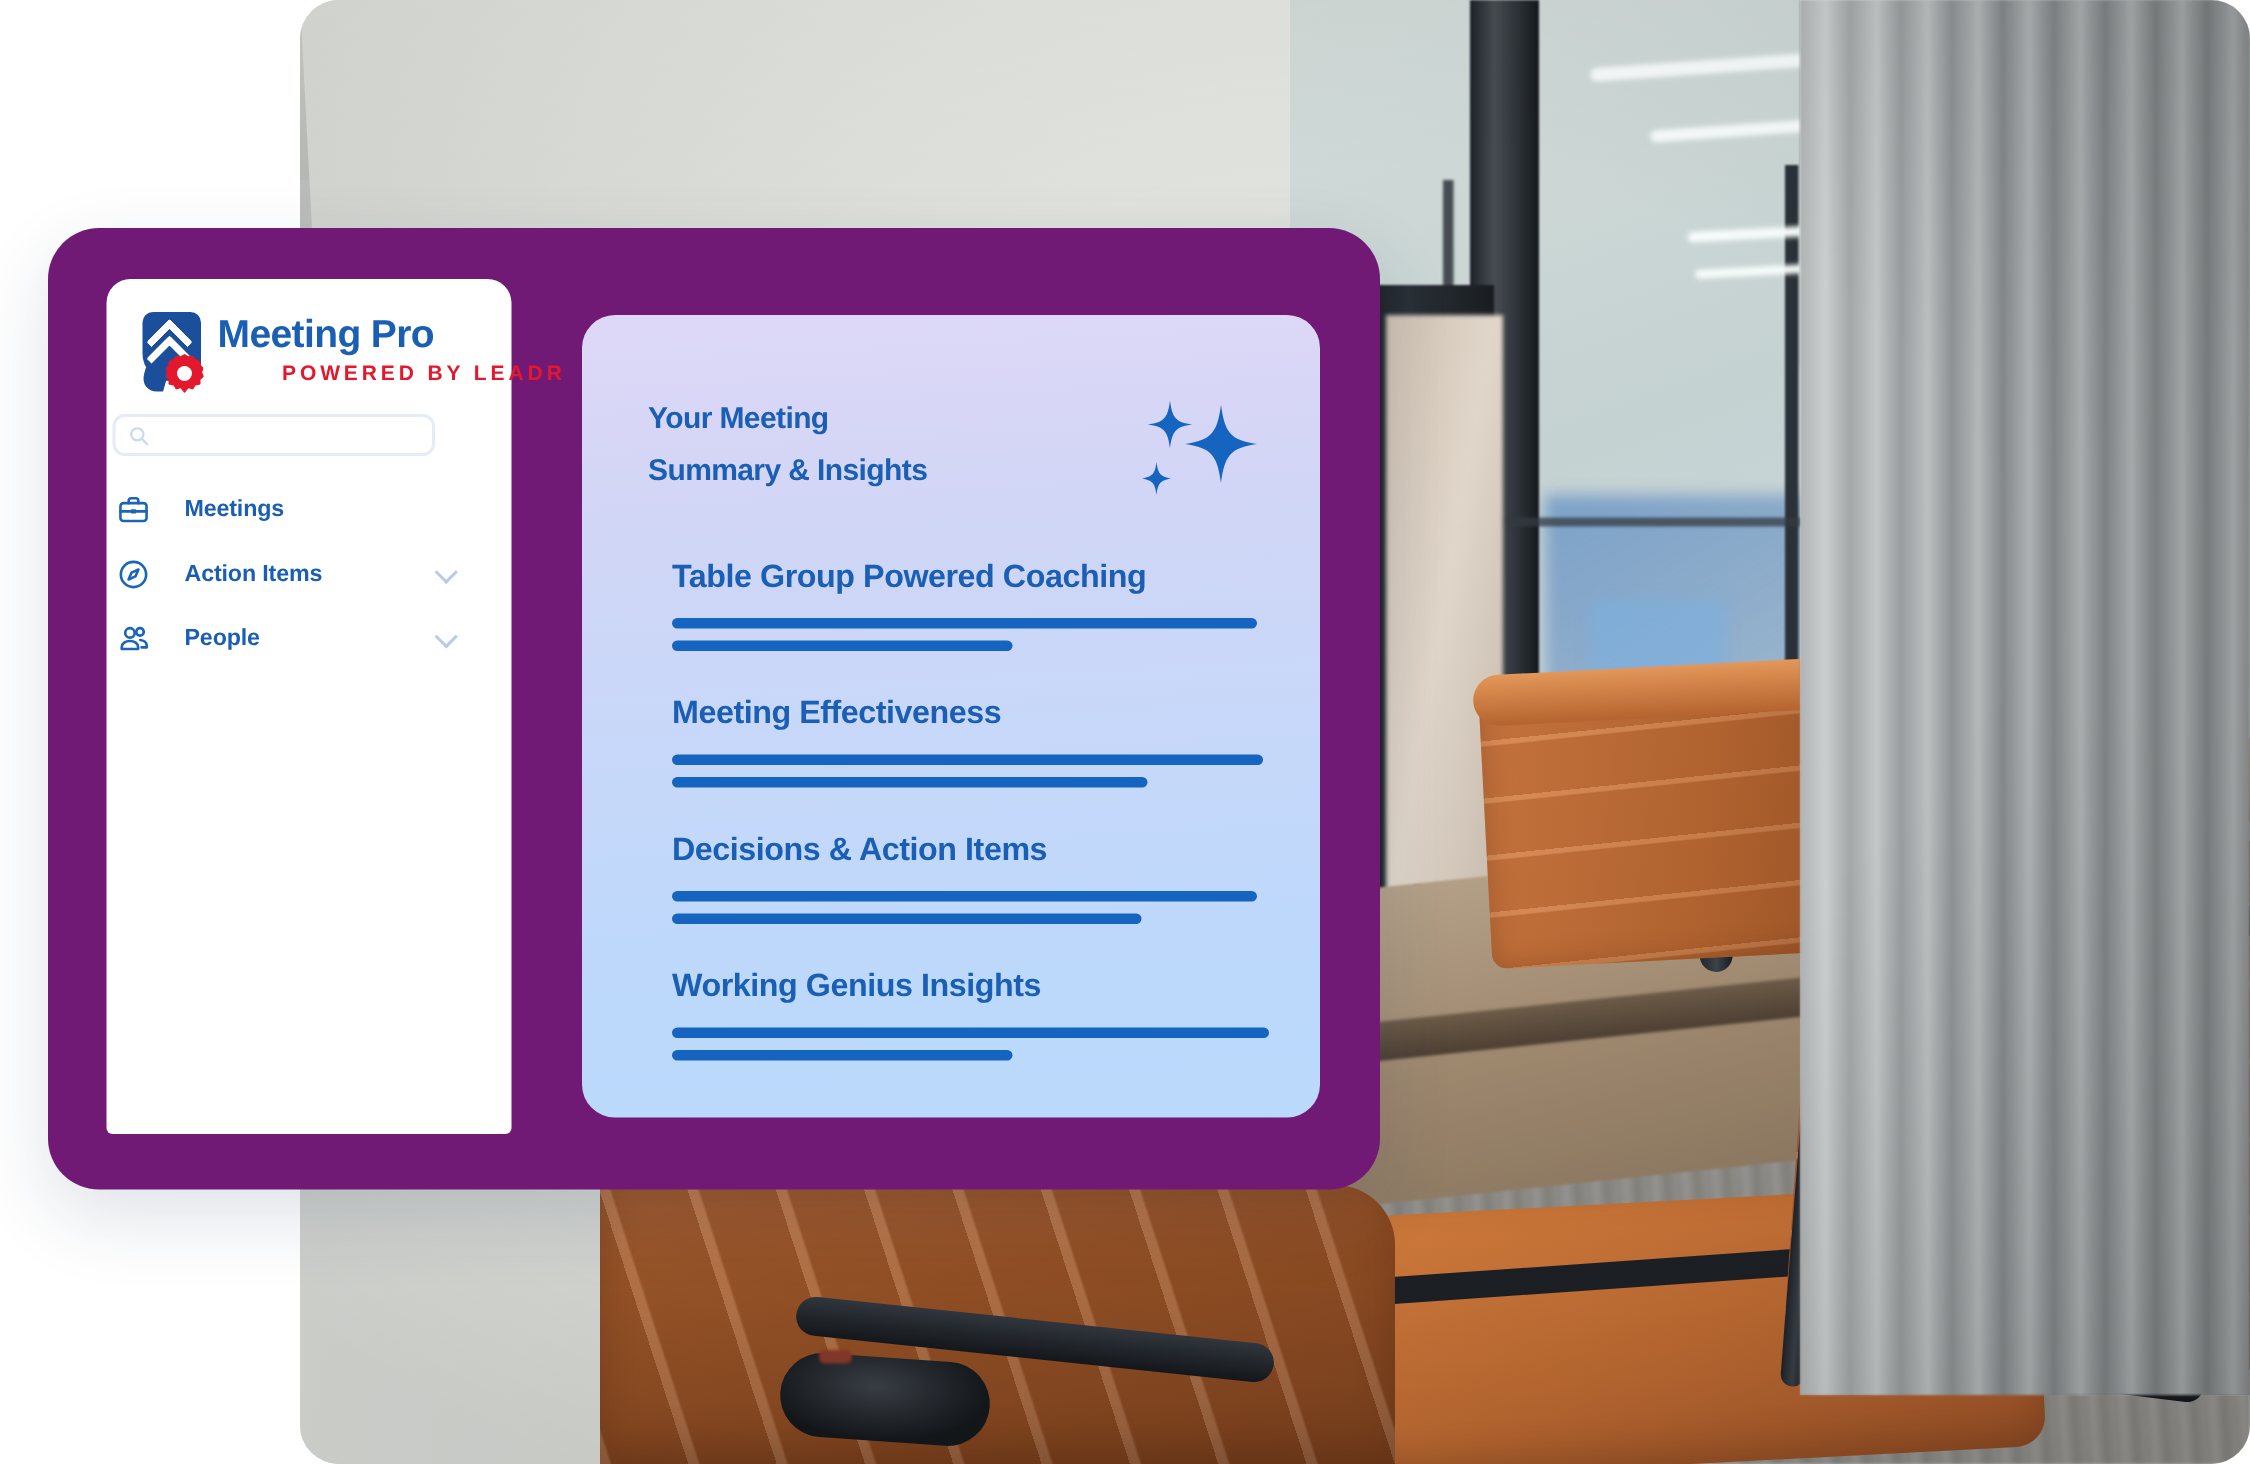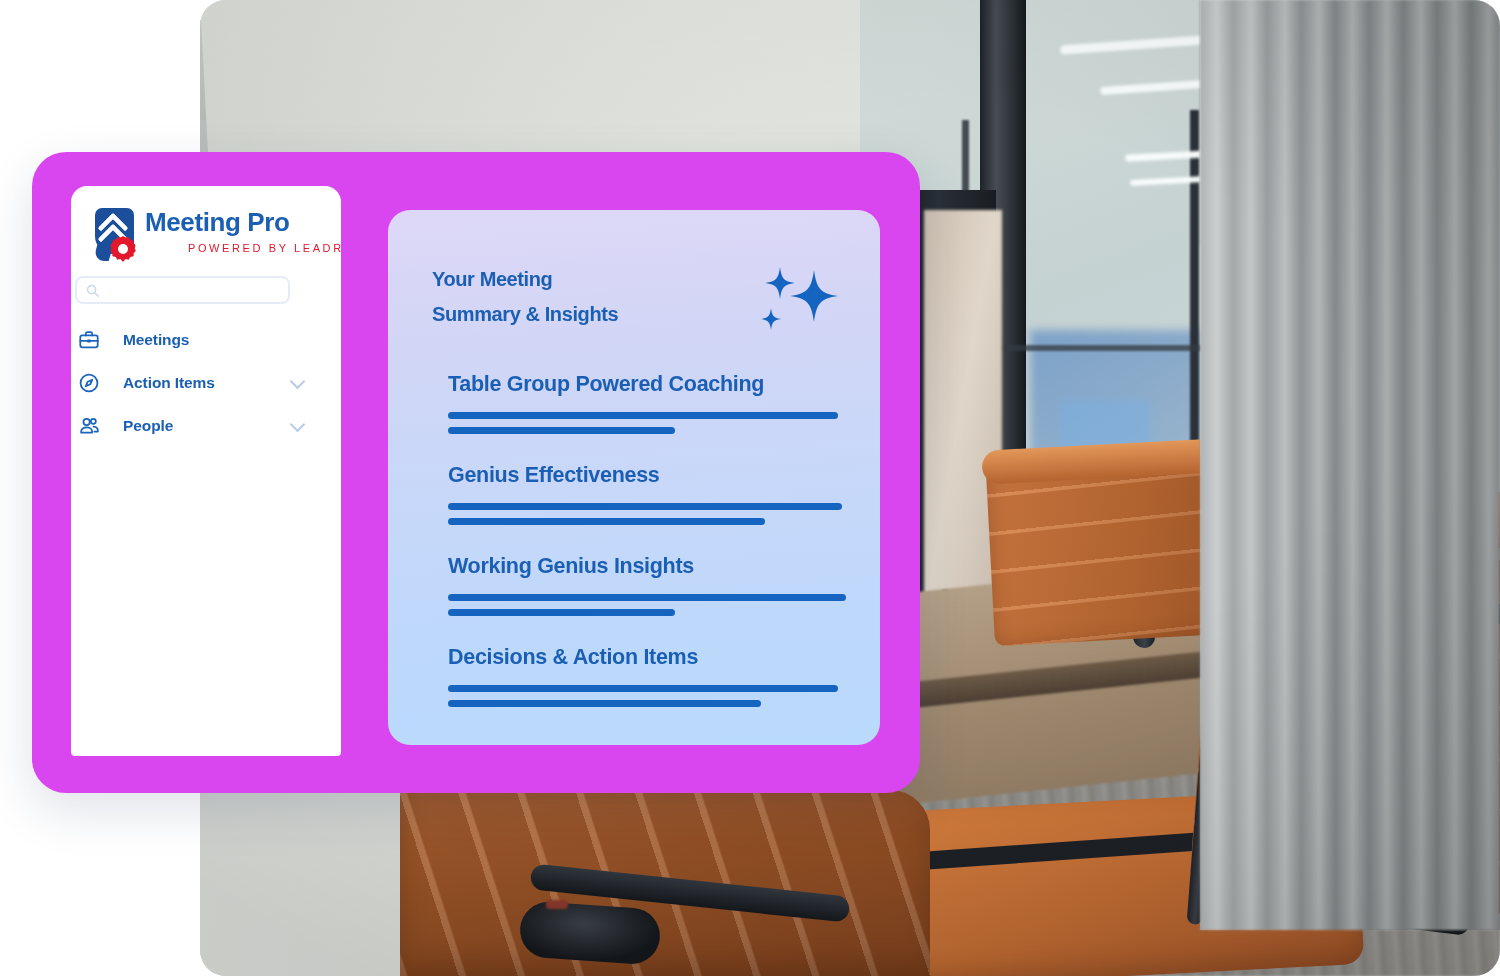--- a/index.html
+++ b/index.html
@@ -345,21 +345,21 @@
   .ph-vignette {
     position: absolute; inset: 0;
     background: radial-gradient(ellipse 80% 70% at 55% 40%, rgba(0,0,0,0) 40%, rgba(0,0,0,.12) 100%);
   }
 
   
   .ui-panel {
     position: absolute;
     left: 32px; top: 152px;
     width: 888px; height: 641px;
-    background: #d946ef;
+    background: #701a75;
     border-radius: 34px;
     box-shadow: 0 18px 50px rgba(25,50,95,.14);
   }
 
   
   .sidebar {
     position: absolute;
     left: 39px; top: 34px;
     width: 270px; height: 570px;
     background: #ffffff;
@@ -402,21 +402,21 @@
     position: absolute; left: 8px; top: 8px; width: 10px; height: 10px;
     border-radius: 50%; background: #ffffff;
   }
 
   .brand-text { position: absolute; left: 52px; top: 0; }
   .brand-title {
     font-size: 26px; font-weight: 700; color: #1b5fb4;
     letter-spacing: -0.4px; line-height: 32px; white-space: nowrap;
   }
   .brand-sub {
-    font-size: 11px; font-weight: 400; color: #e4182c;
+    font-size: 14px; font-weight: 700; color: #e4182c;
     letter-spacing: 2.6px; line-height: 16px; margin-top: 2px; white-space: nowrap; padding-left: 43px;
   }
 
   
   .search-box {
     position: absolute; left: 4px; top: 90px;
     width: 215px; height: 28px;
     background: #ffffff;
     border: 2px solid #e5ecf8;
     border-radius: 8px;
@@ -670,40 +670,40 @@
 
         <div class="section">
           <div class="sec-title">Table Group Powered Coaching</div>
           <div class="sec-lines">
             <div class="line" style="width:96%"></div>
             <div class="line short" style="width:56%"></div>
           </div>
         </div>
 
         <div class="section">
-          <div class="sec-title">Genius Effectiveness</div>
+          <div class="sec-title">Meeting Effectiveness</div>
           <div class="sec-lines">
             <div class="line" style="width:97%"></div>
             <div class="line short" style="width:78%"></div>
+          </div>
+        </div>
+
+        <div class="section">
+          <div class="sec-title">Decisions &amp; Action Items</div>
+          <div class="sec-lines">
+            <div class="line" style="width:96%"></div>
+            <div class="line short" style="width:77%"></div>
           </div>
         </div>
 
         <div class="section">
           <div class="sec-title">Working Genius Insights</div>
           <div class="sec-lines">
             <div class="line" style="width:98%"></div>
             <div class="line short" style="width:56%"></div>
           </div>
         </div>
 
-        <div class="section">
-          <div class="sec-title">Decisions &amp; Action Items</div>
-          <div class="sec-lines">
-            <div class="line" style="width:96%"></div>
-            <div class="line short" style="width:77%"></div>
-          </div>
-        </div>
-
       </div>
     </div>
 
   </div>
 </div>
 
 </body></html>

